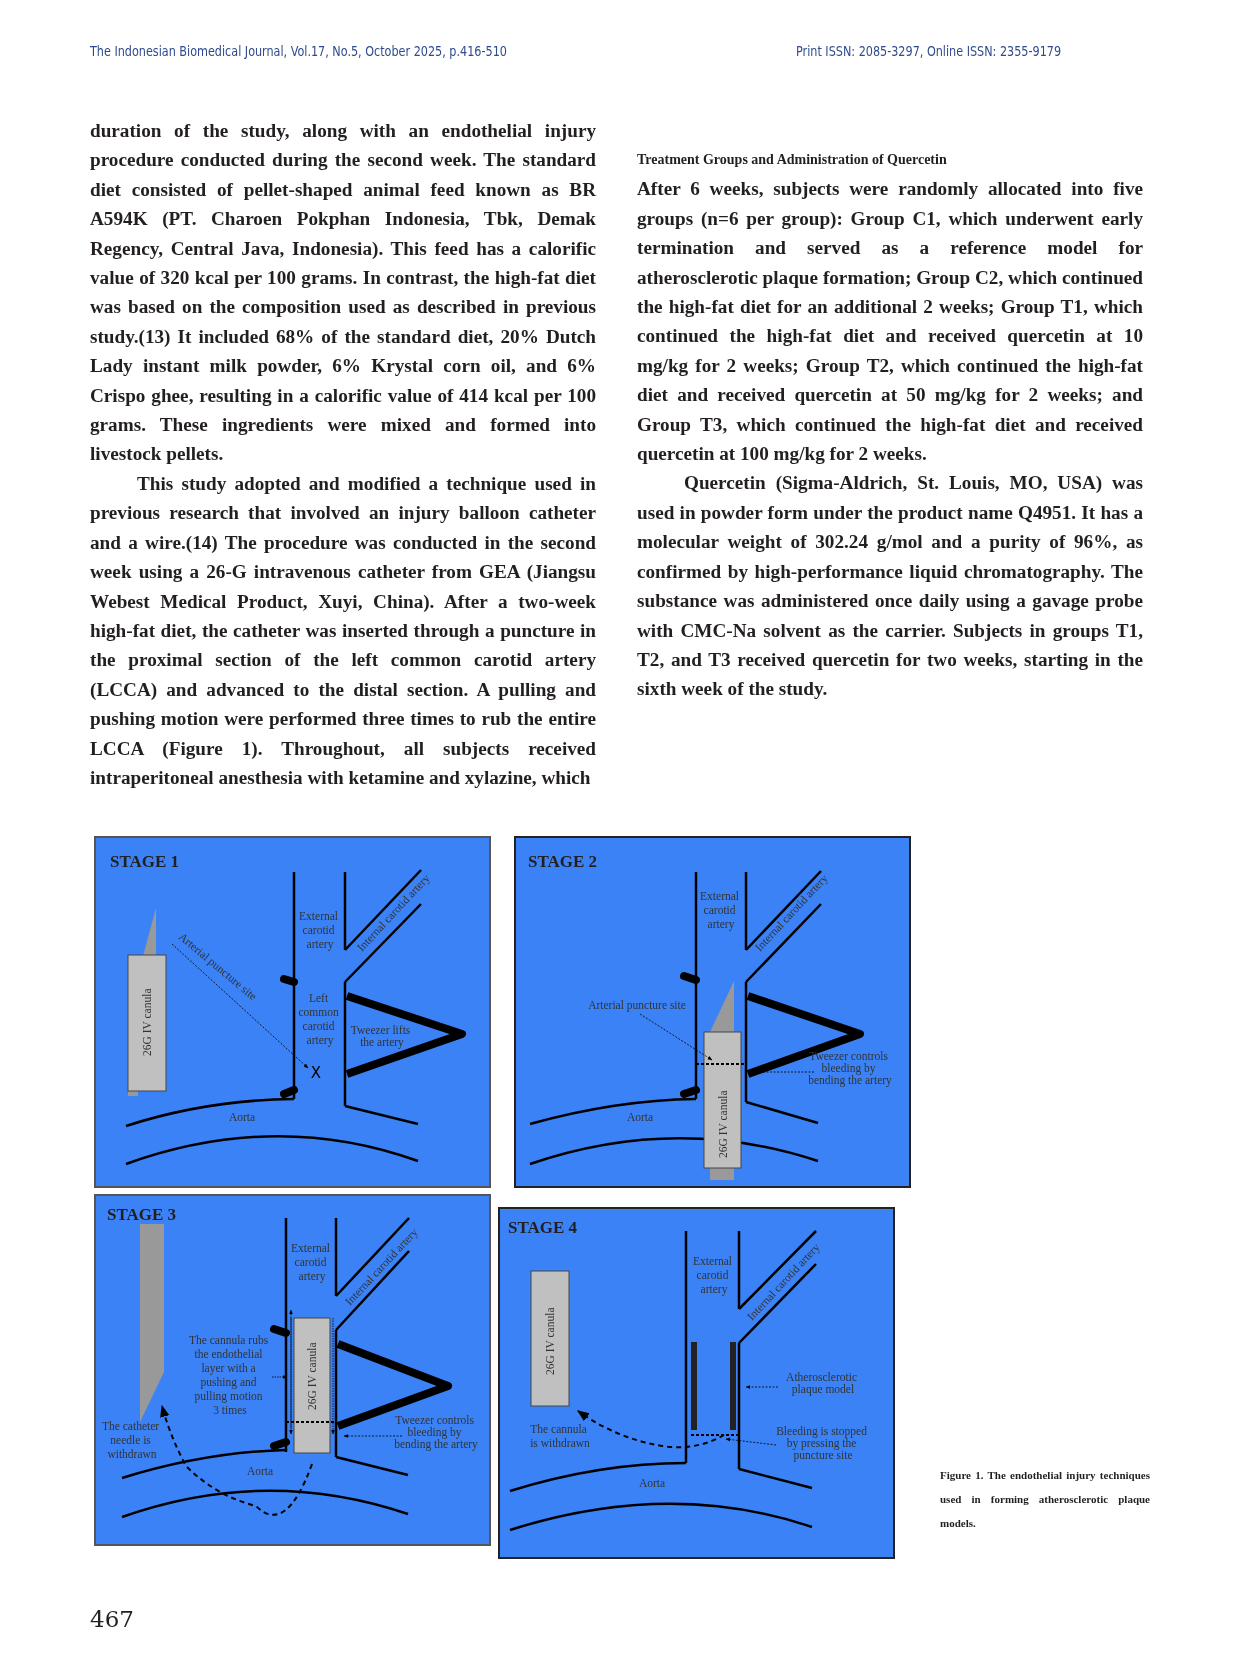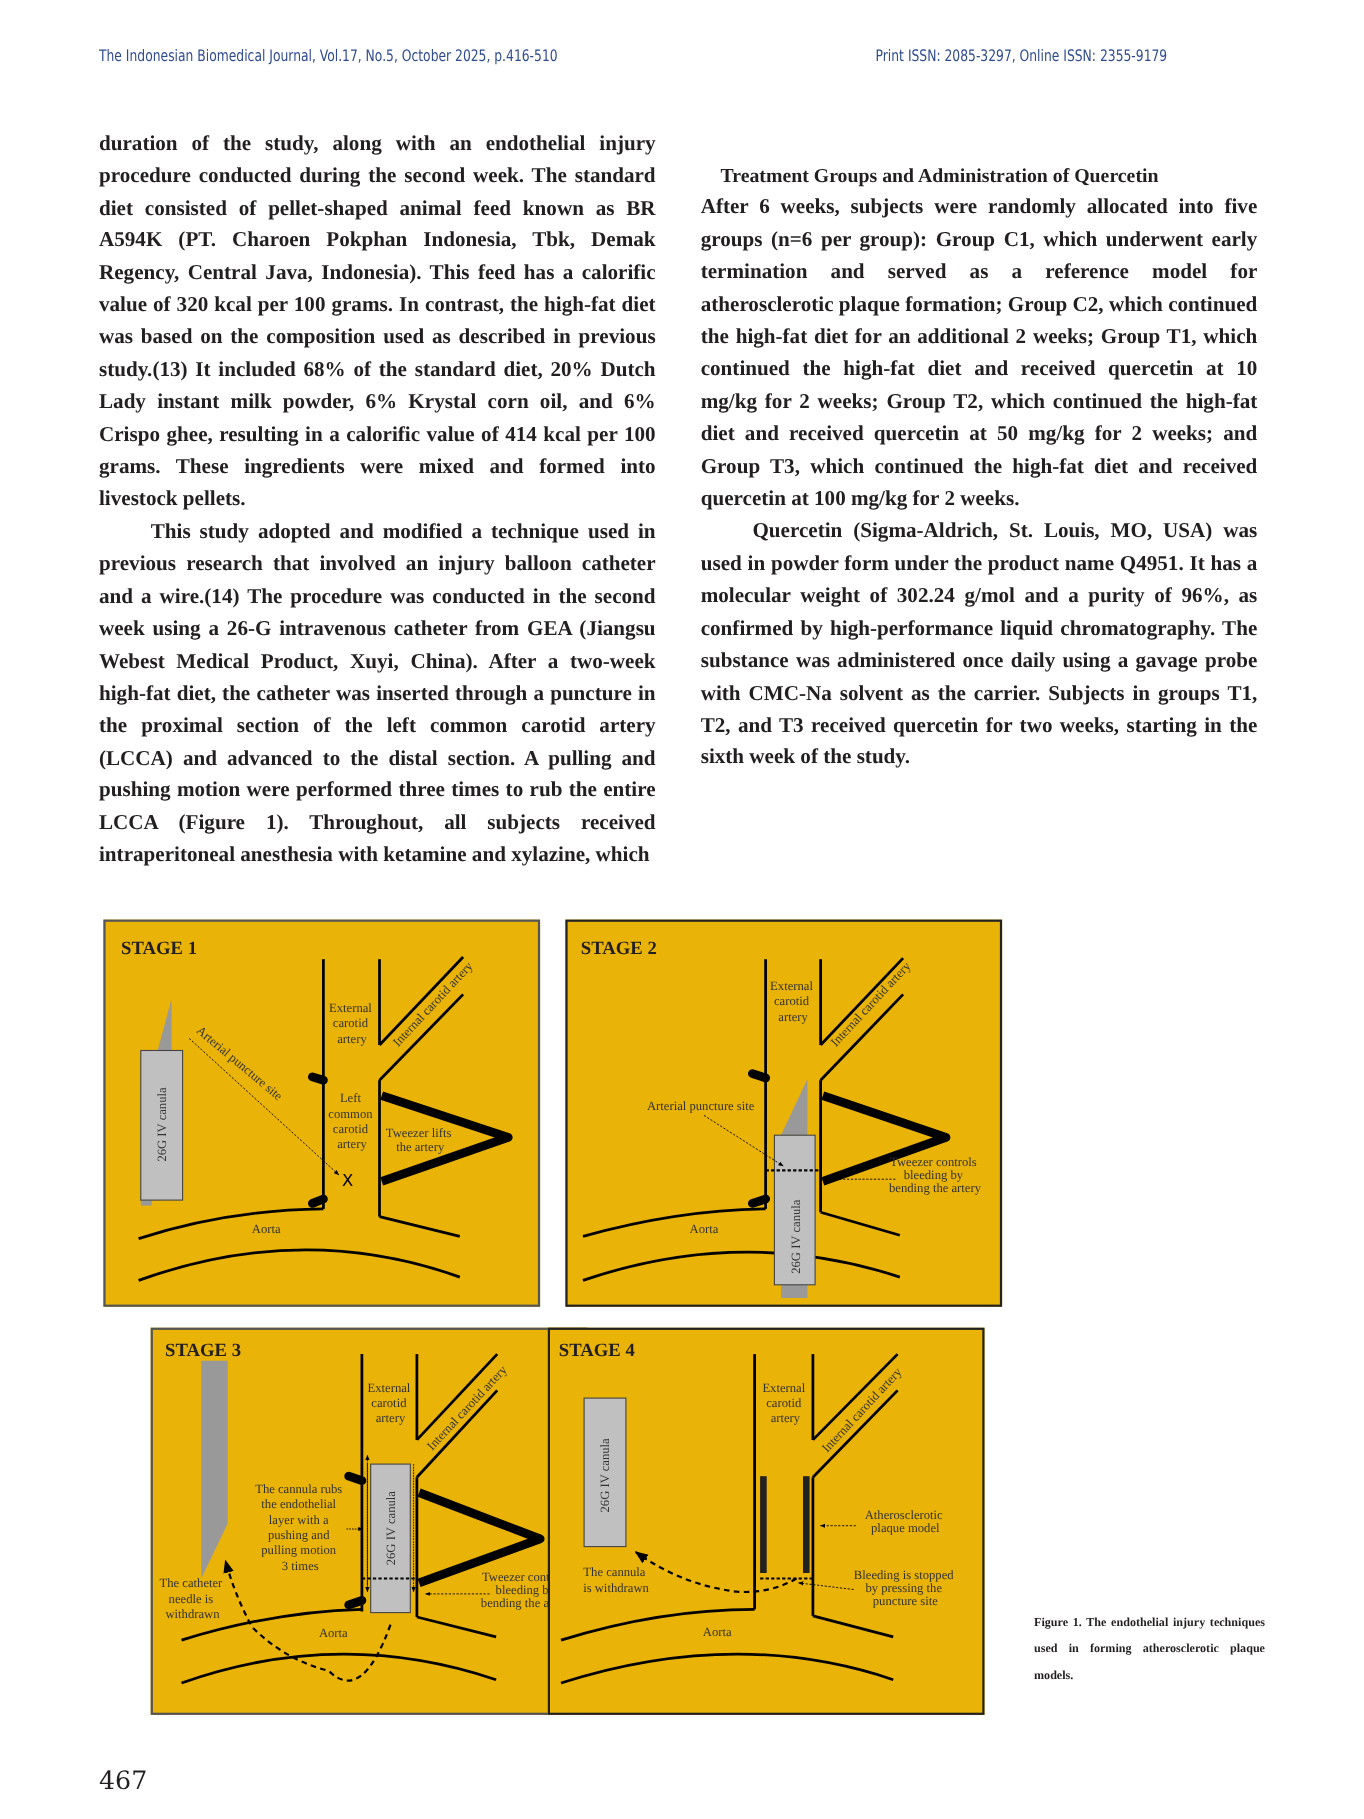--- a/index.html
+++ b/index.html
@@ -7,27 +7,27 @@
          font-family: "Liberation Serif", "DejaVu Serif", serif; color: #231f20; }
   .running-head { position: absolute; top: 43px; font-family: "DejaVu Sans Condensed", "Liberation Sans", sans-serif;
                   font-size: 14.5px; color: #2f4b8f; letter-spacing: 0px; transform: scaleX(0.86); transform-origin: left top; white-space: nowrap; }
   .running-head.left { left: 90px; }
   .running-head.right { left: 796px; }
   .col { position: absolute; top: 116px; width: 506px; font-size: 19.2px; line-height: 29.4px; text-align: justify; }
   .col.left { left: 90px; }
   .col.right { left: 637px; }
   .col p { margin: 0; font-weight: bold; }
   .col p.indent { text-indent: 47px; }
-  .col h3 { font-size: 18px; font-weight: bold; margin: 29px 0 0 18px; line-height: 29.4px; }
+  .col h3 { font-size: 14px; font-weight: bold; margin: 29px 0 0 0; line-height: 29.4px; }
   .figure { position: absolute; left: 94px; top: 836px; width: 808px; height: 712px; }
-  .panel { position: absolute; width: 397px; height: 352px; border: 2.5px solid #333; box-sizing: border-box; background: #eab308; }
+  .panel { position: absolute; width: 397px; height: 352px; border: 2.5px solid #333; box-sizing: border-box; background: #3b82f6; }
   .panel svg { position: absolute; left: 0; top: 0; width: 100%; height: 100%; overflow: visible; }
   .p1 { left: 0; top: 0; border-color: #555; }
   .p2 { left: 420px; top: 0; border-color: #222; }
-  .p3 { left: 0; top: 371px; border-color: #555; margin-left: 43px; }
+  .p3 { left: 0; top: 358px; border-color: #555; }
   .p4 { left: 404px; top: 371px; border-color: #222; }
   .stage-title { font-family: "Liberation Serif", serif; font-weight: bold; font-size: 17px; fill: #231f20; }
   .lbl { font-family: "Liberation Serif", serif; font-size: 11.5px; fill: #333; }
   .caption { position: absolute; left: 940px; top: 1463px; width: 210px; font-size: 11px; line-height: 24px;
              font-weight: bold; text-align: justify; }
   .page-num { position: absolute; left: 90px; top: 1606px; font-size: 23px; font-family: "DejaVu Serif", serif; color: #231f20; }
 </style>
 </head>
 <body>
 

